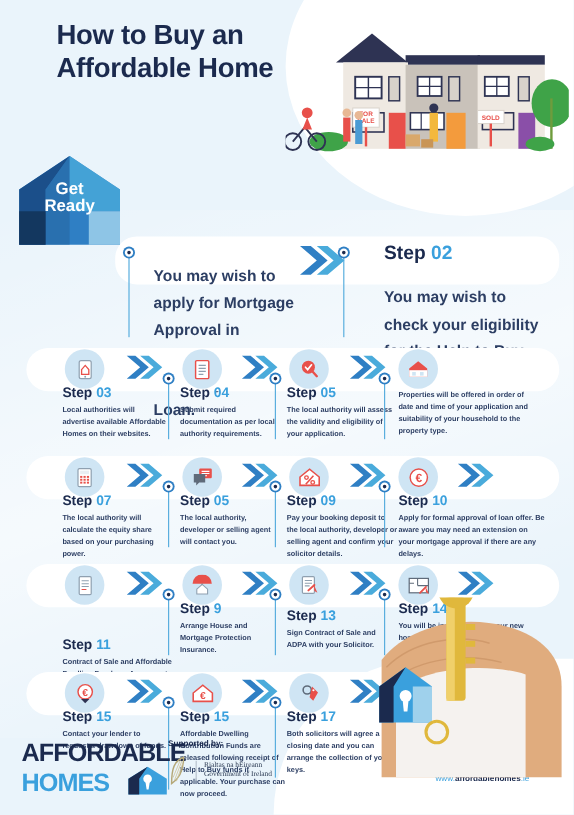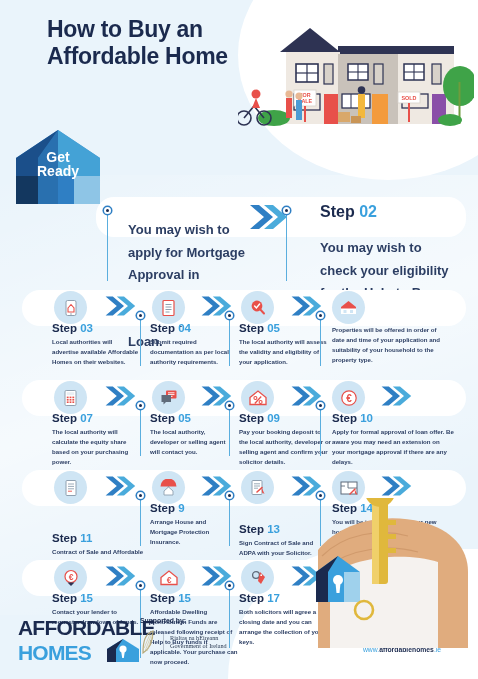--- a/index.html
+++ b/index.html
@@ -421,21 +421,21 @@
         <line x1="5" y1="7" x2="11" y2="7" stroke="#8fa0b0" stroke-width="0.9"></line>
         <line x1="5" y1="9.2" x2="9" y2="9.2" stroke="#8fa0b0" stroke-width="0.9"></line>
         <path d="M8 13 L13 8.5" stroke="#e8504a" stroke-width="1.6" stroke-linecap="round"></path>
         <path d="M12.5 8 L15.5 15 L13 13.5 Z" fill="#e8504a"></path>
       </svg>
   </div>
   <svg class="chev" style="left:290px; top:405px;" width="32" height="24" viewBox="0 0 40 28">
     <path d="M2 2 L16 14 L2 26 L11 26 L25 14 L11 2 Z" fill="#2f7fc4"></path>
       <path d="M16 2 L30 14 L16 26 L25 26 L39 14 L25 2 Z" fill="#4aabdb"></path>
   </svg>
-  <div class="step" style="left:239px; top:454px; width:88px;">
+  <div class="step" style="left:239px; top:439px; width:88px;">
     <div class="step-h"><span>Step</span> <span class="num">13</span></div>
     <div class="step-b" style="margin-top:3px;">Sign Contract of Sale and ADPA with your Solicitor.</div>
   </div>
 
   <div class="vline" style="left:320px; top:427px; height:50px;"></div>
   <div class="tick solid" style="left:317px; top:423px;"></div>
   <div class="iconc" style="left:332px; top:402px;">
     <svg width="20" height="16" viewBox="0 0 20 16">
         <rect x="2" y="2" width="16" height="12" fill="#fff" stroke="#5f6b7a" stroke-width="1"></rect>
         <line x1="9" y1="2" x2="9" y2="8" stroke="#5f6b7a" stroke-width="0.9"></line>

